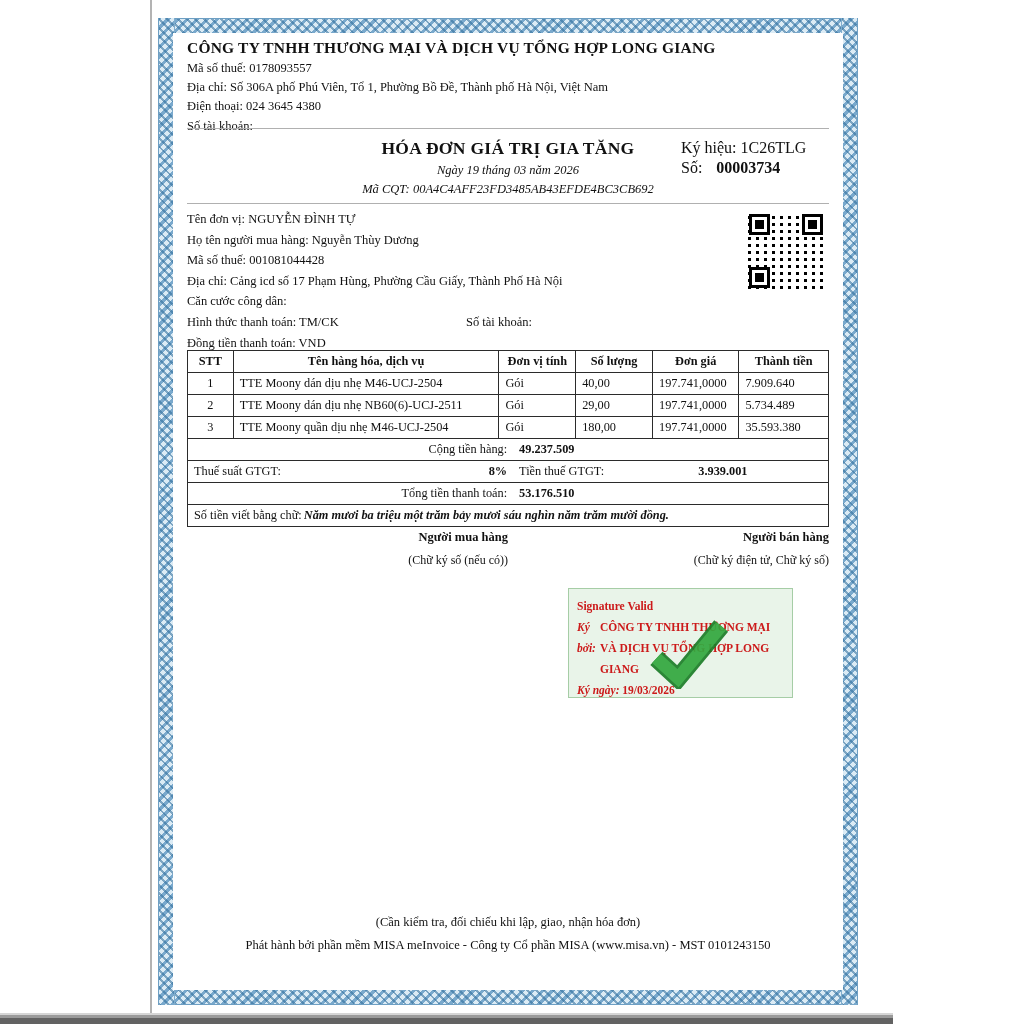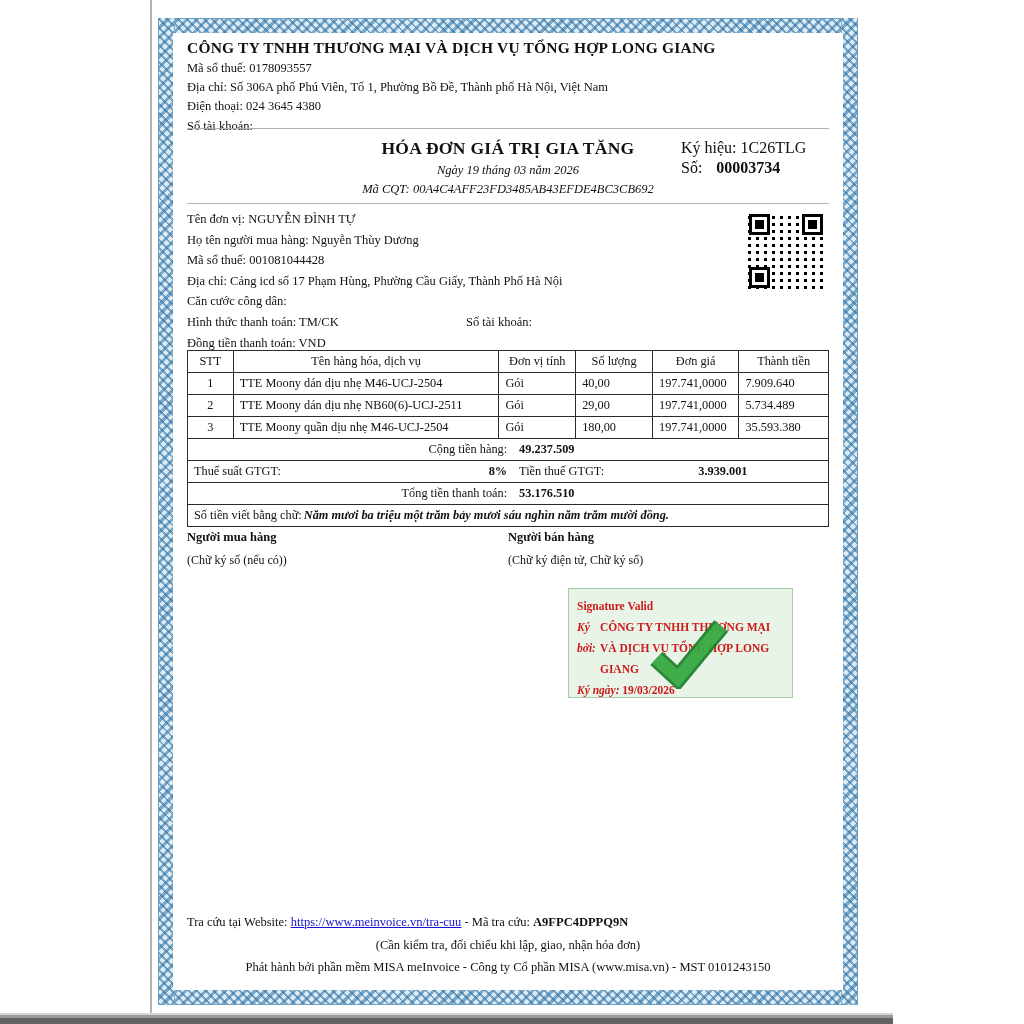--- a/index.html
+++ b/index.html
@@ -45,35 +45,35 @@
       repeating-linear-gradient(90deg,#000 0 3px,#fff 3px 8px);
     background-blend-mode:screen}
   .qr .f{position:absolute;width:21px;height:21px;border:3px solid #000;background:#fff;box-sizing:border-box}
   .qr .f::after{content:"";position:absolute;inset:3px;background:#000}
   .qr .f.tl{left:1px;top:1px}.qr .f.tr{right:1px;top:1px}.qr .f.bl{left:1px;bottom:1px}
   
   .tbl{top:317px;border:1px solid #2b2b2b;font-size:12.3px}
   .row{display:flex;height:21px;line-height:20px;border-top:1px solid #2b2b2b}
   .row:first-child{border-top:none}
   .row>div{box-sizing:border-box;padding:0 6px;overflow:hidden;white-space:nowrap}
-  .row.hd>div{font-weight:normal;text-align:center}
+  .row.hd>div{font-weight:bold;text-align:center}
   .gline>div{border-left:1px solid #2b2b2b}
   .gline>div:first-child{border-left:none}
   .c0{width:7%}.c1{width:41.5%}.c2{width:12%}.c3{width:12%}.c4{width:13.5%}.c5{width:14%}
   .num{text-align:left}.ctr{text-align:center}
   .sumrow .lbl{width:50.8%;display:flex;justify-content:flex-end}
   .sumrow .lbl.split{justify-content:space-between}
   .sumrow .lbl2{width:28%}
   .sumrow .val{flex:1;text-align:left;font-weight:bold}
   .bold{font-weight:bold}
   .words .wlabel{padding-right:2px}
   .words .wtext{font-weight:bold;font-style:italic;padding-left:0}
   
   .sig{top:495px;display:flex;font-size:12.5px}
-  .sig>div{width:50%;text-align:left}
+  .sig>div{width:50%;text-align:right}
   .sig .t{font-weight:bold;line-height:18px}
   .sig .s{font-size:12px;margin-top:7px}
   
   .stamp{position:absolute;left:395px;top:555px;width:225px;height:110px;background:#e9f4e9;
     border:1px solid #a6cda6;box-sizing:border-box;padding:7px 8px;font-size:11.5px;
     color:#cc1a1a;font-weight:bold;line-height:21px}
   .stamp .it{font-style:italic}
   .stamp .kyboi{display:flex}
   .stamp .kyboi .nm{margin-left:4px}
   .check{position:absolute;left:72px;top:28px;width:92px;height:72px;opacity:.92}
@@ -217,22 +217,18 @@
         <span class="it">Ký ngày:</span>
         <span>19/03/2026</span>
       </div>
       <svg class="check" viewBox="0 0 100 80">
         <path d="M16 46 L40 68 L88 10" stroke="#1c7d28" stroke-width="20" fill="none"></path>
         <path d="M16 46 L40 68 L88 10" stroke="#32a83e" stroke-width="14" fill="none"></path>
       </svg>
     </div>
 
     <div class="footer">
-      <div>
-        <span>Tra cứu tại Website:</span>
-        <a href="#">https://www.meinvoice.vn/tra-cuu</a><span> - </span><span>Mã tra cứu: </span><span class="code">A9FPC4DPPQ9N</span>
-      </div>
       <div class="c">(Cần kiểm tra, đối chiếu khi lập, giao, nhận hóa đơn)</div>
       <div class="c">Phát hành bởi phần mềm MISA meInvoice - Công ty Cổ phần MISA (www.misa.vn) - MST 0101243150</div>
     </div>
 
   </div>
 </div>
 
 </body></html>

